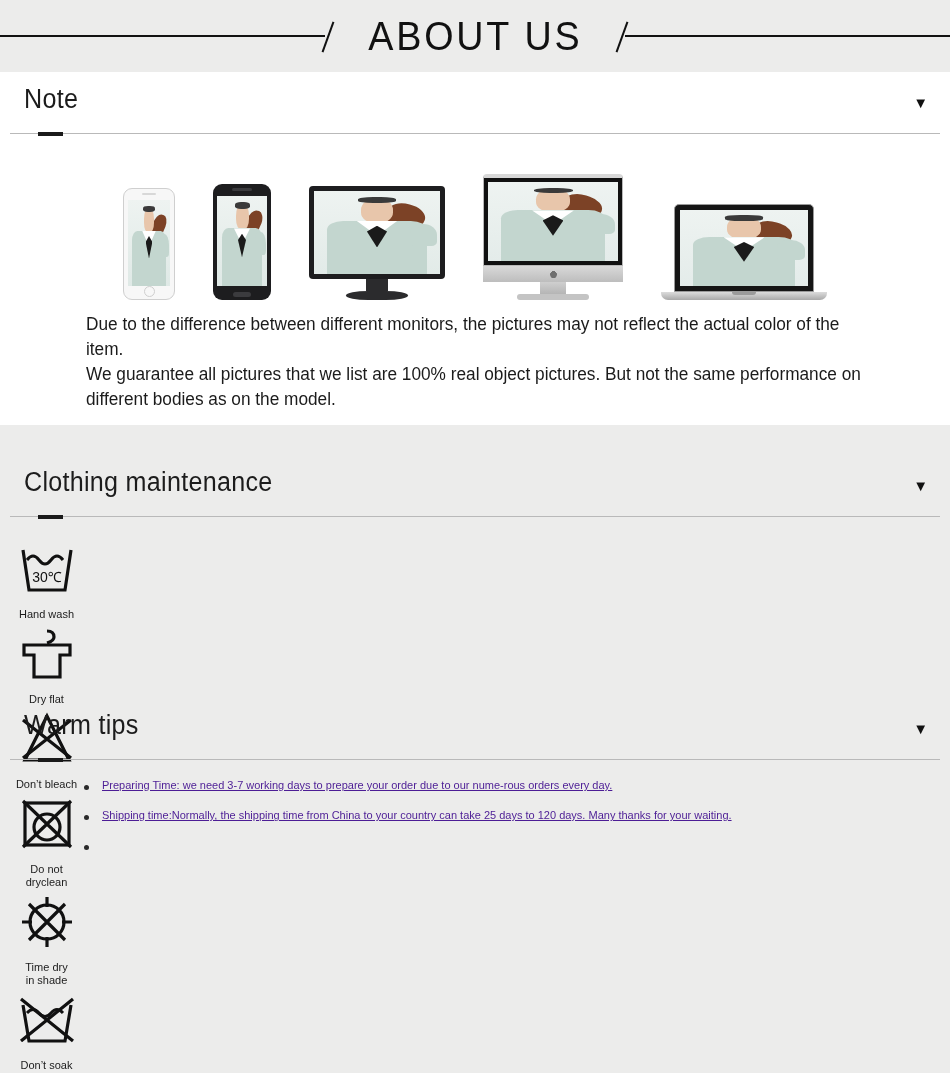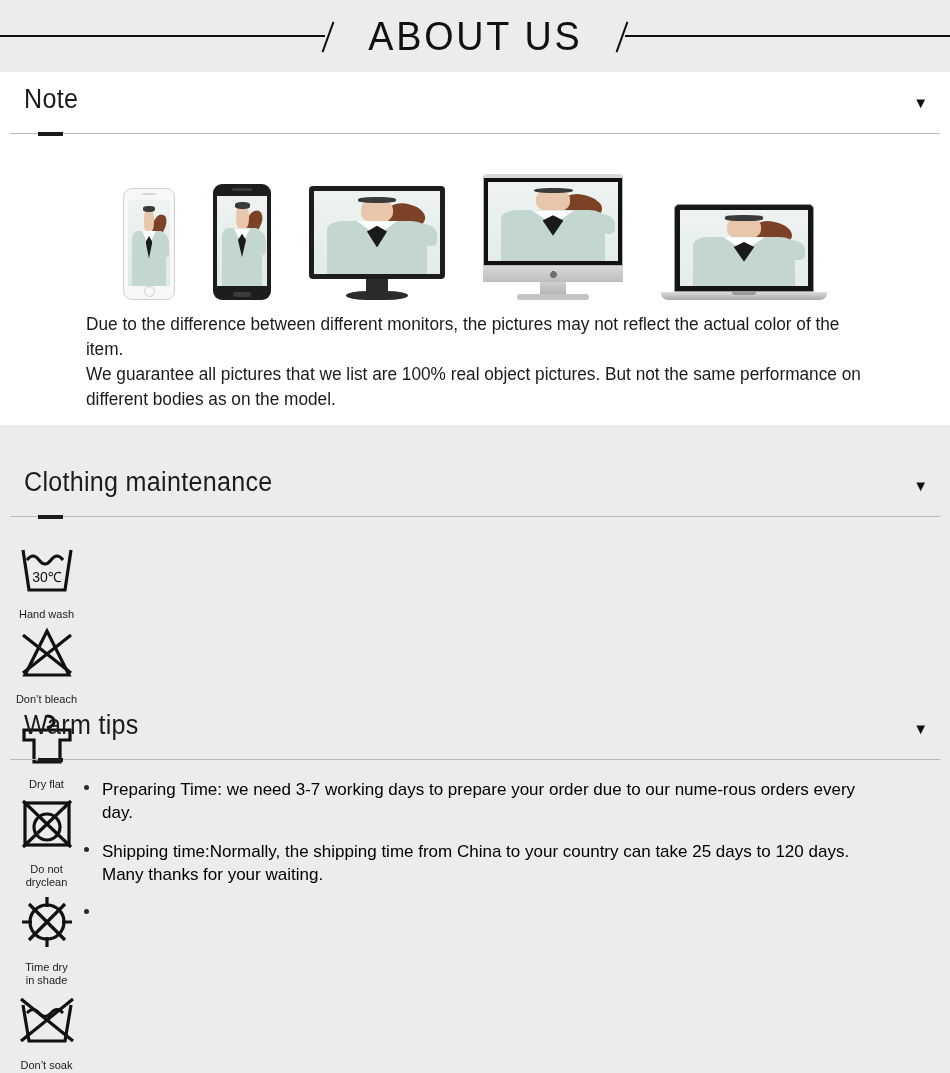--- a/index.html
+++ b/index.html
@@ -141,21 +141,21 @@
     position: absolute; left: 0; top: 536px; width: 950px;
     display: flex; justify-content: center; align-items: flex-start; gap: 0; flex-direction: column;
   }
   .care { width: 93px; display: flex; flex-direction: column; align-items: center; }
   .care .glyph { height: 66px; display: flex; align-items: center; justify-content: center; }
   .care .cap { margin-top: 6px; font-size: 11px; color: #1b1b1b; text-align: center; line-height: 1.18; }
 
   
   .tips { position: absolute; left: 78px; top: 778px; width: 800px; }
   .tip { position: relative; padding-left: 24px; margin-bottom: 15px;
-         font-size: 17px; line-height: 1.38; color: #000000; }
+         font-size: 11px; line-height: 1.38; color: #4c1d95; text-decoration: underline; }
   .tip .dot { position: absolute; left: 6px; top: 7px; width: 5px; height: 5px;
          background: #2a2a2a; border-radius: 50%; }
 </style>
 </head>
 <body>
 
 <div id="page">
 
   <div class="banner">
     <div class="banner-line left">
@@ -294,35 +294,35 @@
           <path d="M12 20 q6 -8 12 0 q6 8 12 0 q6 -8 12 0" stroke-width="3"></path>
           <text x="32" y="42" font-family="'Liberation Sans',sans-serif" font-size="14" fill="#111" stroke="none" text-anchor="middle">30℃</text>
         </svg>
       </div>
       <div class="cap">Hand wash</div>
     </div>
 
     <div class="care">
       <div class="glyph">
         <svg width="64" height="58" viewBox="0 0 64 58" fill="none" stroke="#111" stroke-width="3.2">
+          <path d="M32 6 q7 0 7 6 q0 4 -7 6"></path>
+          <path d="M9 20 H55 V30 H45 V52 H19 V30 H9 Z"></path>
+        </svg>
+      </div>
+      <div class="cap">Dry flat</div>
+    </div>
+
+    <div class="care">
+      <div class="glyph">
+        <svg width="64" height="58" viewBox="0 0 64 58" fill="none" stroke="#111" stroke-width="3.2">
           <path d="M32 6 L10 50 H54 Z"></path>
           <path d="M8 10 L56 48 M56 10 L8 48"></path>
         </svg>
       </div>
       <div class="cap">Don’t bleach</div>
-    </div>
-
-    <div class="care">
-      <div class="glyph">
-        <svg width="64" height="58" viewBox="0 0 64 58" fill="none" stroke="#111" stroke-width="3.2">
-          <path d="M32 6 q7 0 7 6 q0 4 -7 6"></path>
-          <path d="M9 20 H55 V30 H45 V52 H19 V30 H9 Z"></path>
-        </svg>
-      </div>
-      <div class="cap">Dry flat</div>
     </div>
 
 
     <div class="care">
       <div class="glyph">
         <svg width="64" height="58" viewBox="0 0 64 58" fill="none" stroke="#111" stroke-width="3.2">
           <rect x="10" y="8" width="44" height="42"></rect>
           <circle cx="32" cy="32" r="13"></circle>
           <path d="M8 6 L56 52 M56 6 L8 52"></path>
         </svg>

